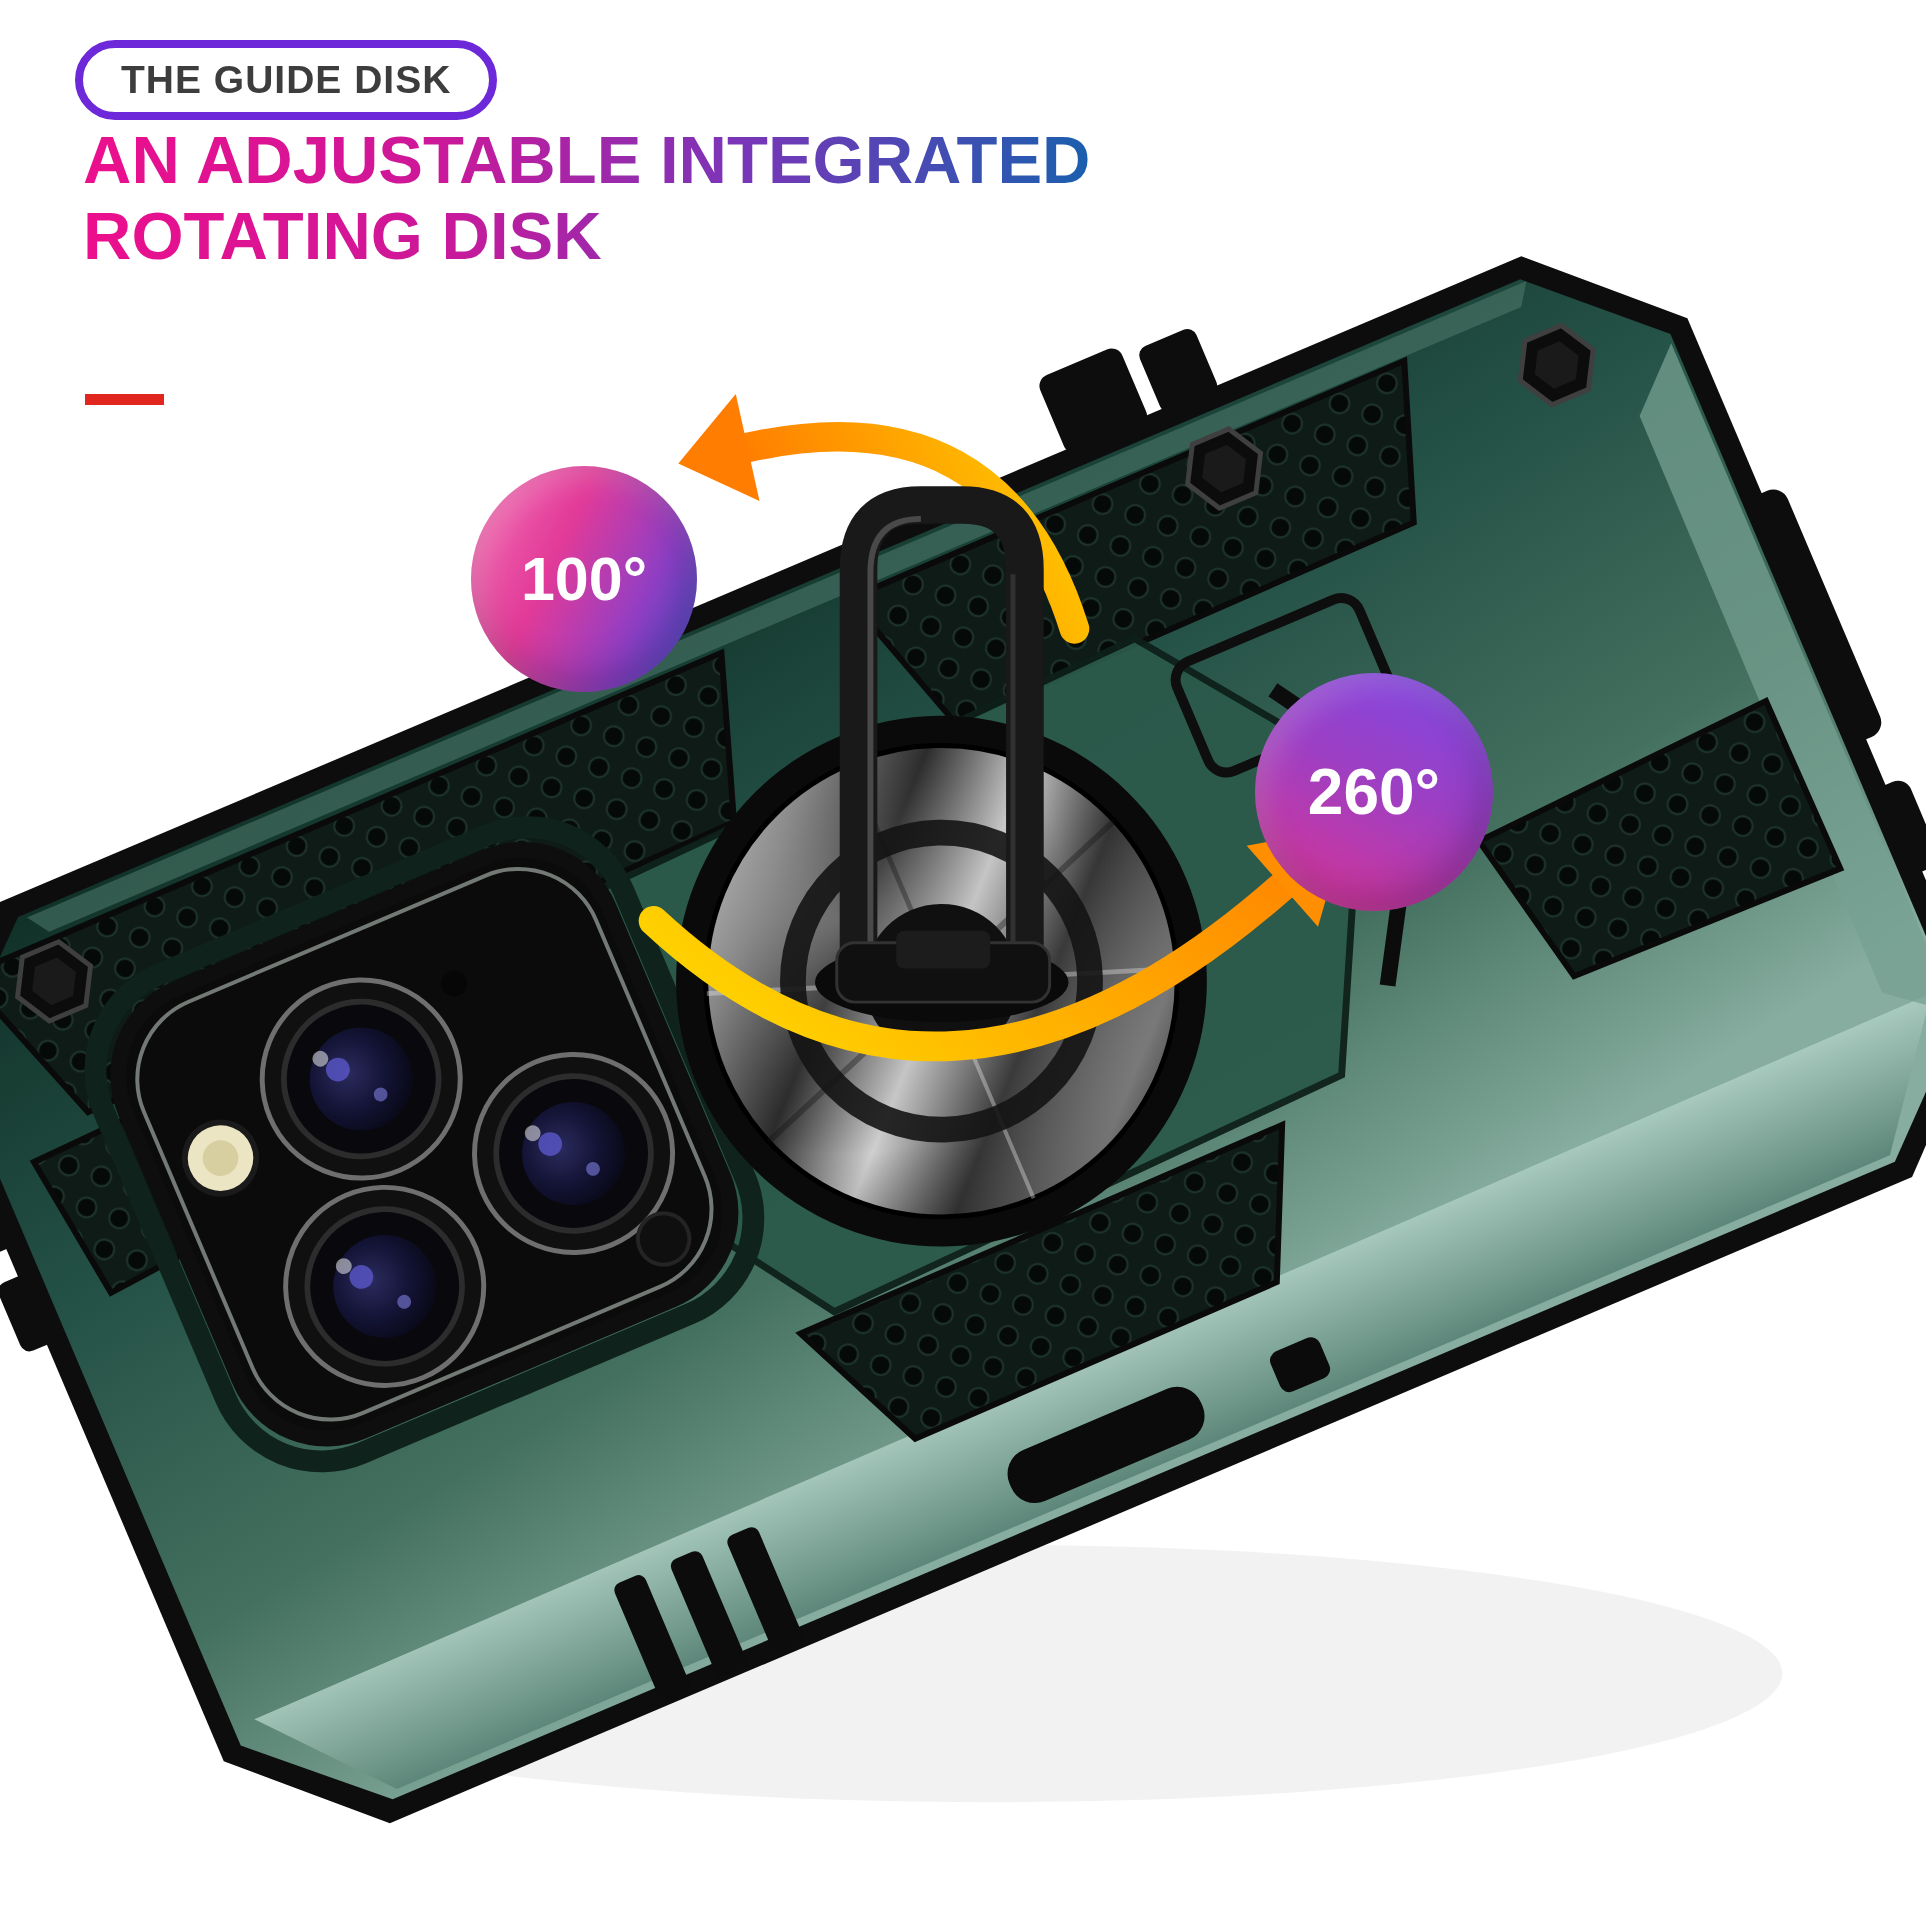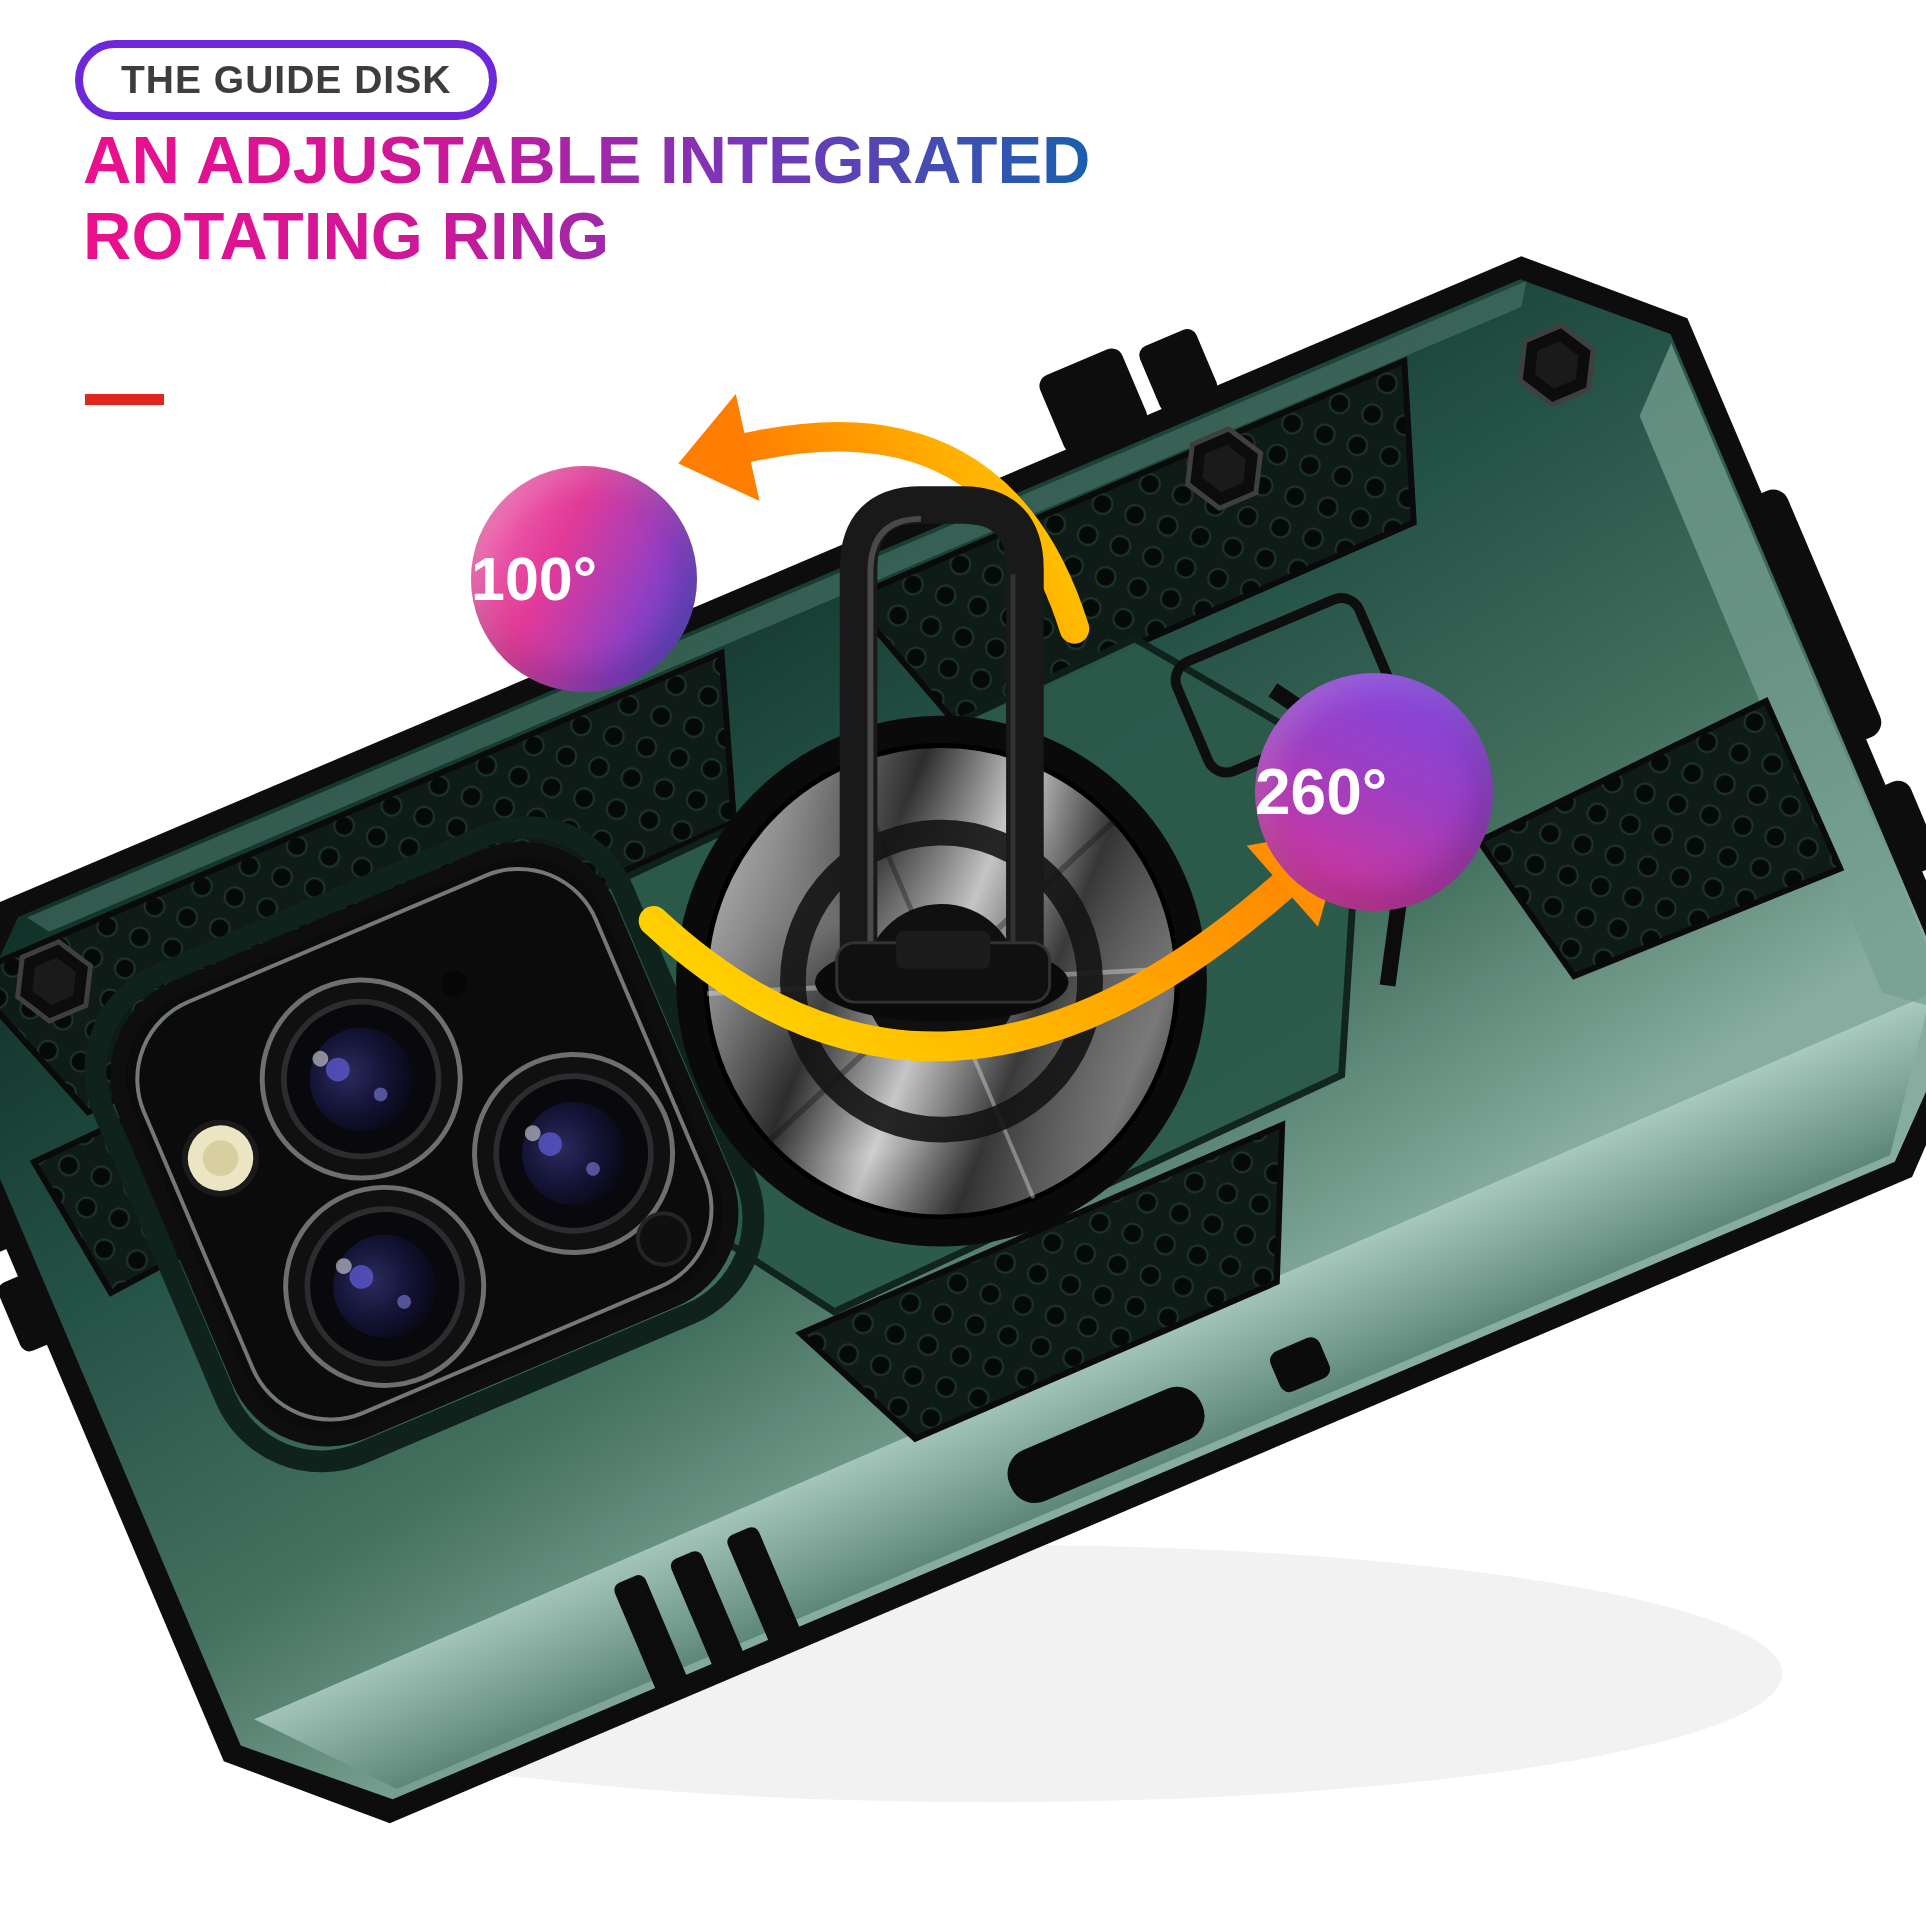--- a/index.html
+++ b/index.html
@@ -29,21 +29,21 @@
   }
   .headline .hl-line { display:block; }
   .accent-dash {
     position:absolute; left:85px; top:394px; z-index:10;
     width:79px; height:11px; background:#e0261f;
   }
 
   .badge {
     position:absolute; z-index:6;
     border-radius:50%;
-    display:flex; align-items:center; 
+    display:flex; align-items:center; justify-content:center;
     color:#ffffff; font-weight:bold;
     box-shadow: inset -10px -16px 36px rgba(0,0,20,0.22), inset 10px 12px 28px rgba(255,255,255,0.18);
   }
   .badge-100 {
     left:471px; top:466px; width:226px; height:226px;
     font-size:61px;
     background:linear-gradient(115deg,#f473b4 0%, #e23a98 38%, #8f3fc6 72%, #4753d0 100%);
   }
   .badge-360 {
     left:1255px; top:673px; width:238px; height:238px;
@@ -234,21 +234,21 @@
       <rect x="905" y="940" width="95" height="38" rx="8" fill="#1c1c1c"></rect>
     </g>
   </svg>
 
   <div class="guide-pill">
     <span>THE GUIDE DISK</span>
   </div>
 
   <h1 class="headline">
     <span class="hl-line">AN ADJUSTABLE INTEGRATED</span>
-    <span class="hl-line">ROTATING RING</span>
+    <span class="hl-line">ROTATING DISK</span>
   </h1>
 
   <div class="accent-dash"></div>
 
   <div class="badge badge-100">
     <span>100°</span>
   </div>
   <div class="badge badge-360">
     <span>260°</span>
   </div>

